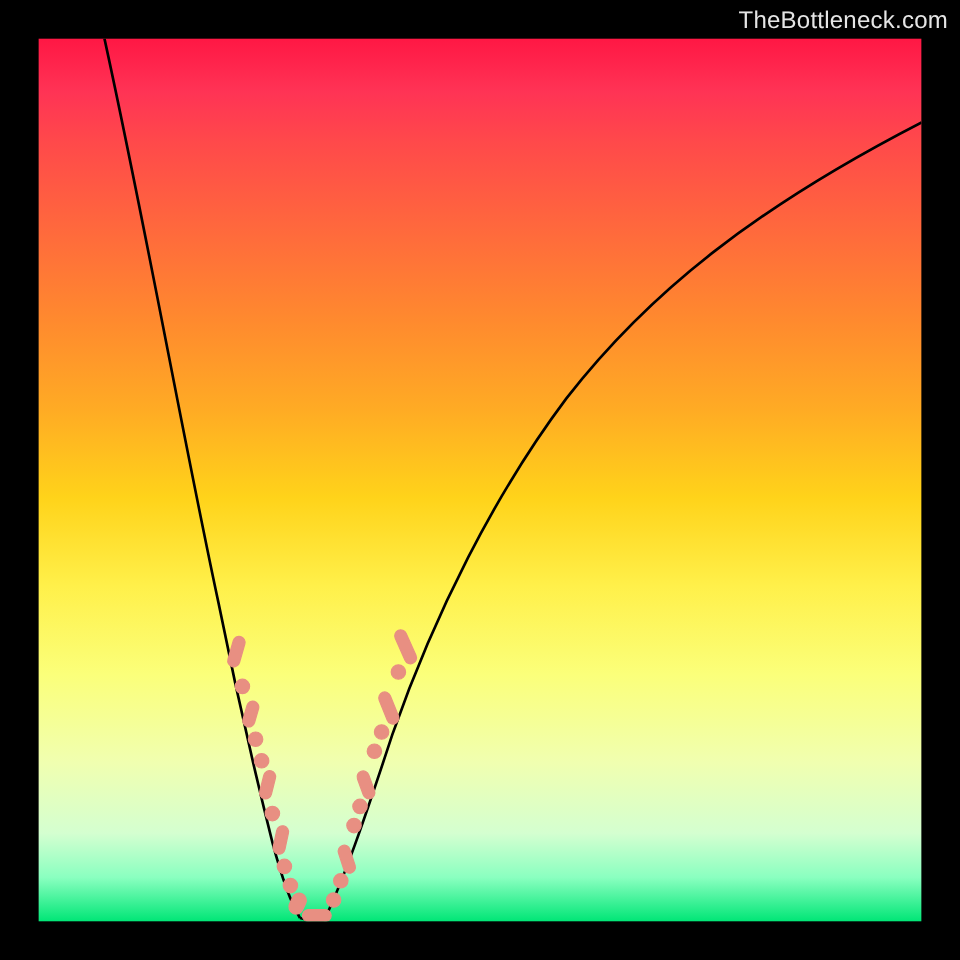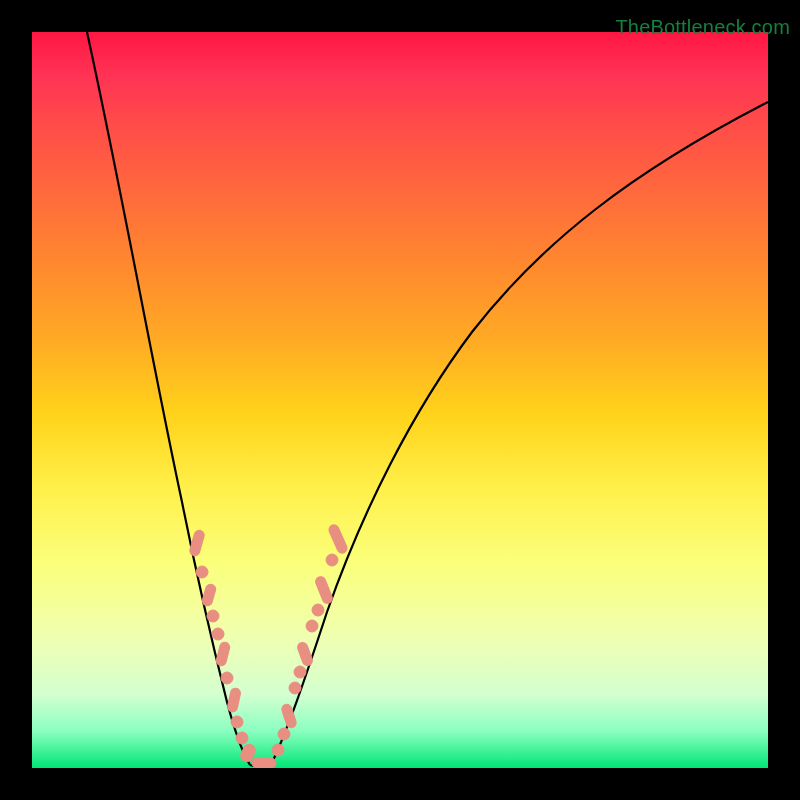--- a/index.html
+++ b/index.html
@@ -48,23 +48,23 @@
     );
   }
   .curve-svg {
     position: absolute;
     inset: 0;
     width: 100%;
     height: 100%;
   }
   .watermark {
     position: absolute;
-    top: 16px;
+    top: 6px;
     right: 10px;
-    color: #15803d;
+    color: #e5e5e5;
     font-size: 20px;
     font-weight: 500;
     letter-spacing: 0.2px;
   }
 </style>
 </head>
 <body>
 
 <div class="frame">
 

